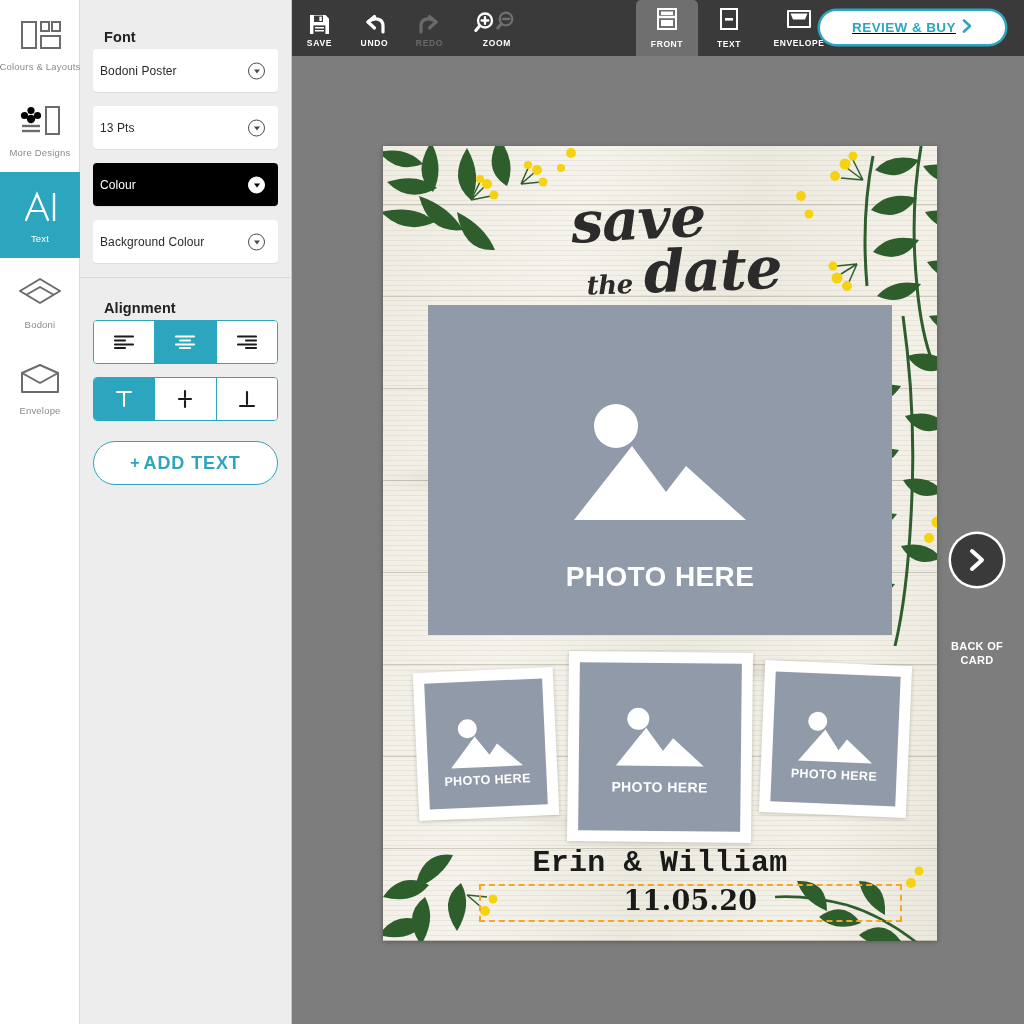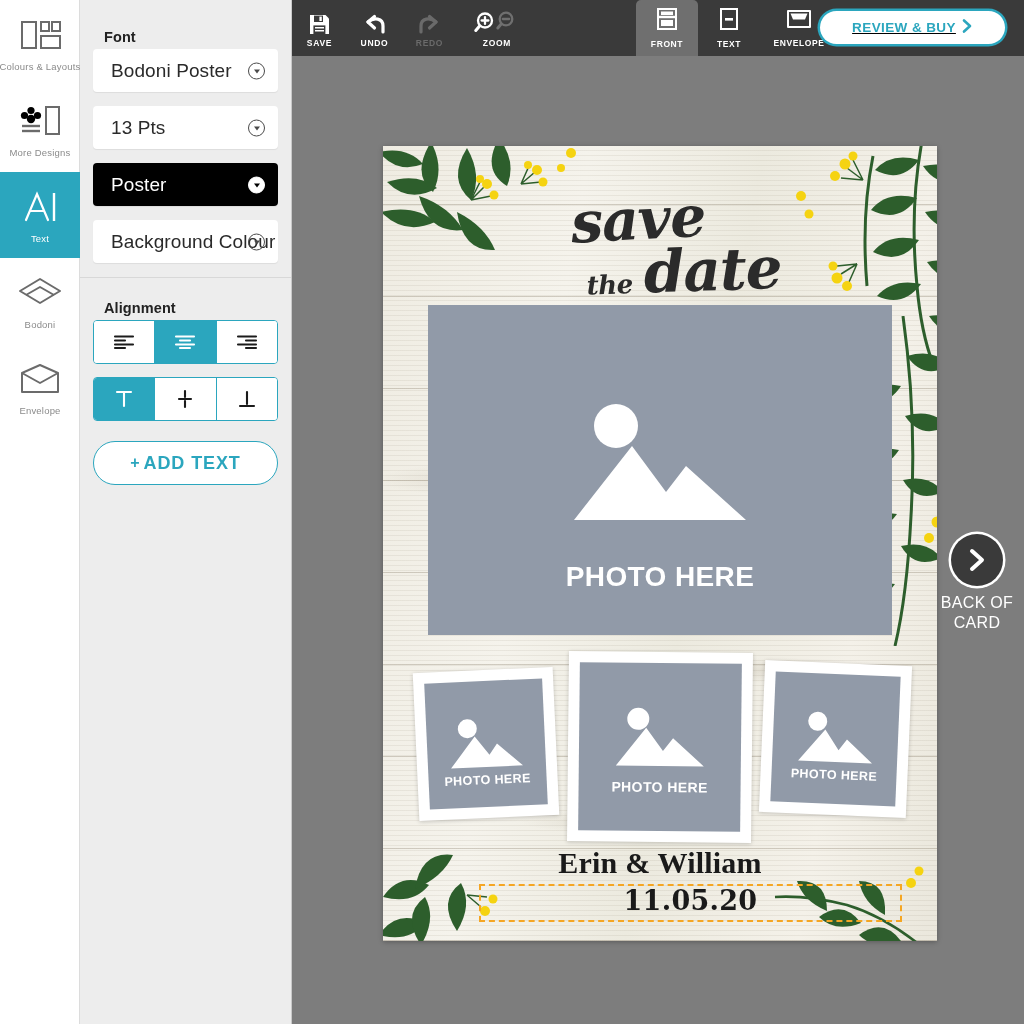--- a/index.html
+++ b/index.html
@@ -40,21 +40,21 @@
   .sec-title {
     font-size:14.5px; font-weight:bold; color:#222; letter-spacing:.1px;
     padding:29px 0 4px 11px;
   }
   #alignment-section .sec-title { padding-top:22px; }
   .sel {
     position:relative; height:43px; background:#ffffff; border-radius:4px;
     display:flex; align-items:center; margin-bottom:14px; cursor:pointer;
     box-shadow:0 1px 1px rgba(0,0,0,.07);
   }
-  .sel .sel-lbl { font-size:19px; color:#2a2a2a; padding-left:18px; letter-spacing:.1px; }
+  .sel .sel-lbl { font-size:12px; color:#2a2a2a; padding-left:7px; letter-spacing:.1px; }
   .sel .caret {
     position:absolute; right:13px; top:50%; transform:translateY(-50%);
     width:17px; height:17px; border-radius:50%; border:1.4px solid #4a4a4a;
     display:flex; align-items:center; justify-content:center;
   }
   .sel .caret i {
     display:block; width:0; height:0;
     border-left:3.6px solid transparent; border-right:3.6px solid transparent;
     border-top:4.6px solid #4a4a4a; margin-top:1px;
   }
@@ -202,21 +202,21 @@
   #photo-frame-left  .ph-icon { top:36px; }
   #photo-frame-left  .ph-lbl  { top:92px; font-size:12.5px; }
   #photo-frame-mid   .ph-icon { top:43px; }
   #photo-frame-mid   .ph-lbl  { top:116px; font-size:14px; }
   #photo-frame-right .ph-icon { top:37px; }
   #photo-frame-right .ph-lbl  { top:94px; font-size:12.5px; }
 
   
   #couple-names {
     position:absolute; left:0; right:0; top:700px; text-align:center;
-    font-family:Liberation Serif, serif; font-weight:bold; font-size:30px;
+    font-family:Liberation Mono, monospace; font-weight:bold; font-size:30px;
     color:#1a1a1a; letter-spacing:.2px;
   }
   #date-field {
     position:absolute; left:96px; top:738px; width:423px; height:38px;
     border:2.5px dashed #f5a623; display:flex; align-items:center; justify-content:center;
     cursor:pointer;
   }
   #date-field .dt {
     font-family:"DejaVu Serif", serif; font-weight:bold; font-size:27px; color:#1a1a1a;
     letter-spacing:.3px; position:relative; top:-3px;
@@ -226,22 +226,22 @@
   #back-of-card-button {
     position:absolute; right:6px; top:478px; width:82px;
     display:flex; flex-direction:column; align-items:center; gap:7px; cursor:pointer;
   }
   #back-of-card-button .boc-circle {
     width:52px; height:52px; border-radius:50%; background:#3a3a3a;
     box-shadow:0 0 0 2.5px #ffffff;
     display:flex; align-items:center; justify-content:center;
   }
   #back-of-card-button .boc-lbl {
-    font-size:16px; font-weight:normal; color:#ffffff; text-align:center;
-    line-height:1.25; letter-spacing:.3px;
+    font-size:11px; font-weight:bold; color:#ffffff; text-align:center;
+    line-height:1.25; letter-spacing:.3px;margin-top:47px;
   }
 </style>
 </head>
 <body>
 
 <div id="app">
 
   <div id="rail">
 
 
@@ -316,21 +316,21 @@
       </div>
 
       <div class="sel">
         <span class="sel-lbl">13 Pts</span>
         <span class="caret">
             <i></i>
           </span>
       </div>
 
       <div class="sel dark">
-        <span class="sel-lbl">Poster</span>
+        <span class="sel-lbl">Colour</span>
         <span class="caret">
             <i></i>
           </span>
       </div>
 
       <div class="sel">
         <span class="sel-lbl">Background Colour</span>
         <span class="caret">
             <i></i>
           </span>

